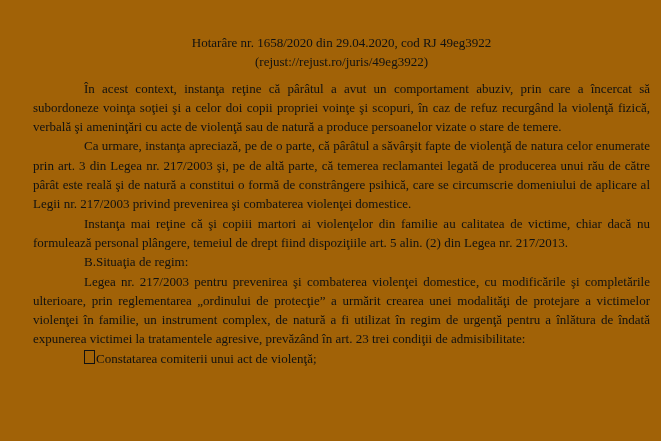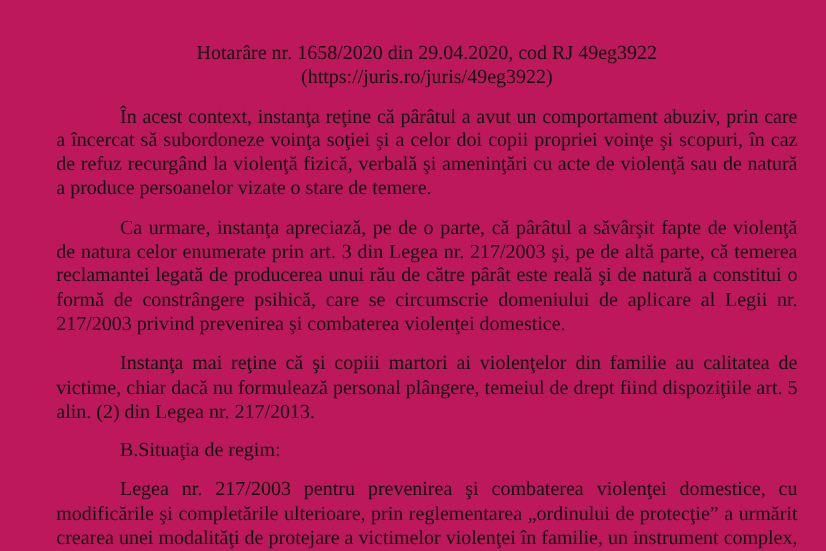--- a/index.html
+++ b/index.html
@@ -5,58 +5,58 @@
   html, body {
     margin: 0;
     padding: 0;
     background: #ffffff;
   }
   .page {
     position: relative;
     width: 661px;
     height: 441px;
     box-sizing: border-box;
-    background: #be185d;
+    background: #a16207;
     color: #111111;
     font-family: "Liberation Serif", "DejaVu Serif", serif;
-    font-size: 16px;
+    font-size: 13px;
     line-height: 19.3px;
     padding: 33px 11px 0 33px;
     overflow: hidden;
   }
   .doc-header {
     text-align: center;
     margin-bottom: 7px;
   }
   .doc-header .title-line,
   .doc-header .url-line {
     white-space: nowrap;
   }
   .doc-body p {
-    margin: 12px;
+    margin: 0;
     text-align: justify;
     text-indent: 51px;
   }
   .tofu {
     display: inline-block;
     width: 9px;
     height: 12px;
     border: 1px solid #111111;
     vertical-align: -1px;
     margin-right: 1px;
   }
 </style>
 </head>
 <body>
 
 <div class="page">
 
   <div class="doc-header">
     <div class="title-line">Hotarâre nr. 1658/2020 din 29.04.2020, cod RJ 49eg3922</div>
-    <div class="url-line">(https://juris.ro/juris/49eg3922)</div>
+    <div class="url-line">(rejust://rejust.ro/juris/49eg3922)</div>
   </div>
 
   <div class="doc-body">
 
     <p>În acest context, instanţa reţine că pârâtul a avut un comportament abuziv, prin care a încercat să subordoneze voinţa soţiei şi a celor doi copii propriei voinţe şi scopuri, în caz de refuz recurgând la violenţă fizică, verbală şi ameninţări cu acte de violenţă sau de natură a produce persoanelor vizate o stare de temere.</p>
 
     <p>Ca urmare, instanţa apreciază, pe de o parte, că pârâtul a săvârşit fapte de violenţă de natura celor enumerate prin art. 3 din Legea nr. 217/2003 şi, pe de altă parte, că temerea reclamantei legată de producerea unui rău de către pârât este reală şi de natură a constitui o formă de constrângere psihică, care se circumscrie domeniului de aplicare al Legii nr. 217/2003 privind prevenirea şi combaterea violenţei domestice.</p>
 
     <p>Instanţa mai reţine că şi copiii martori ai violenţelor din familie au calitatea de victime, chiar dacă nu formulează personal plângere, temeiul de drept fiind dispoziţiile art. 5 alin. (2) din Legea nr. 217/2013.</p>
 

